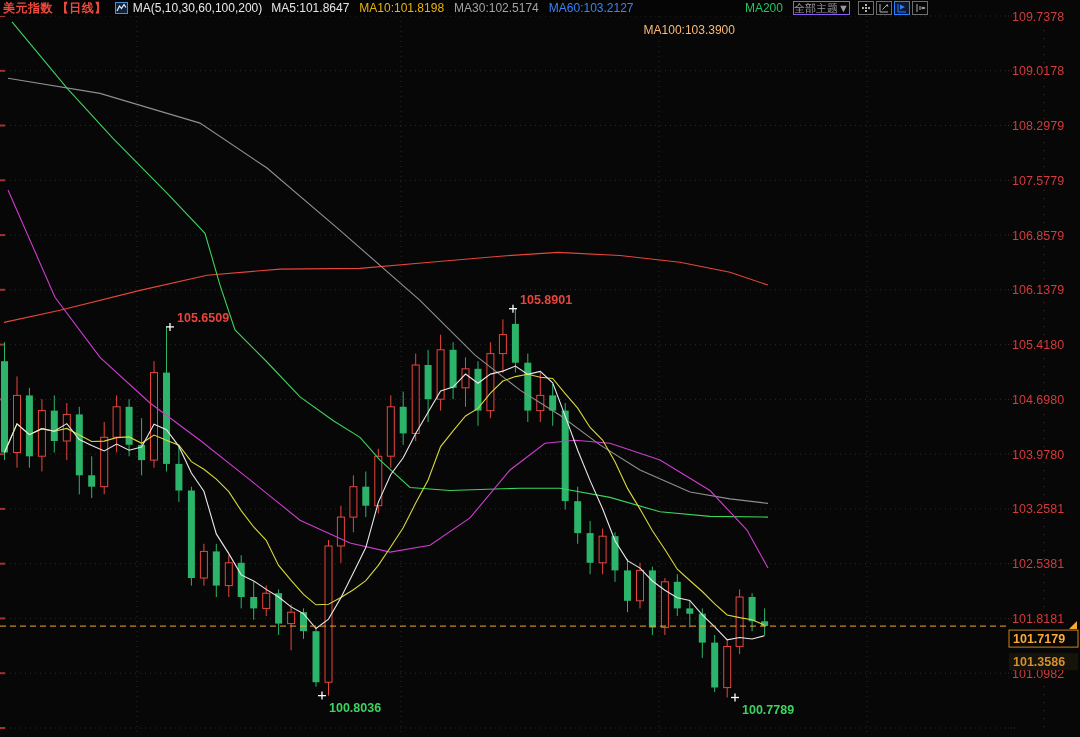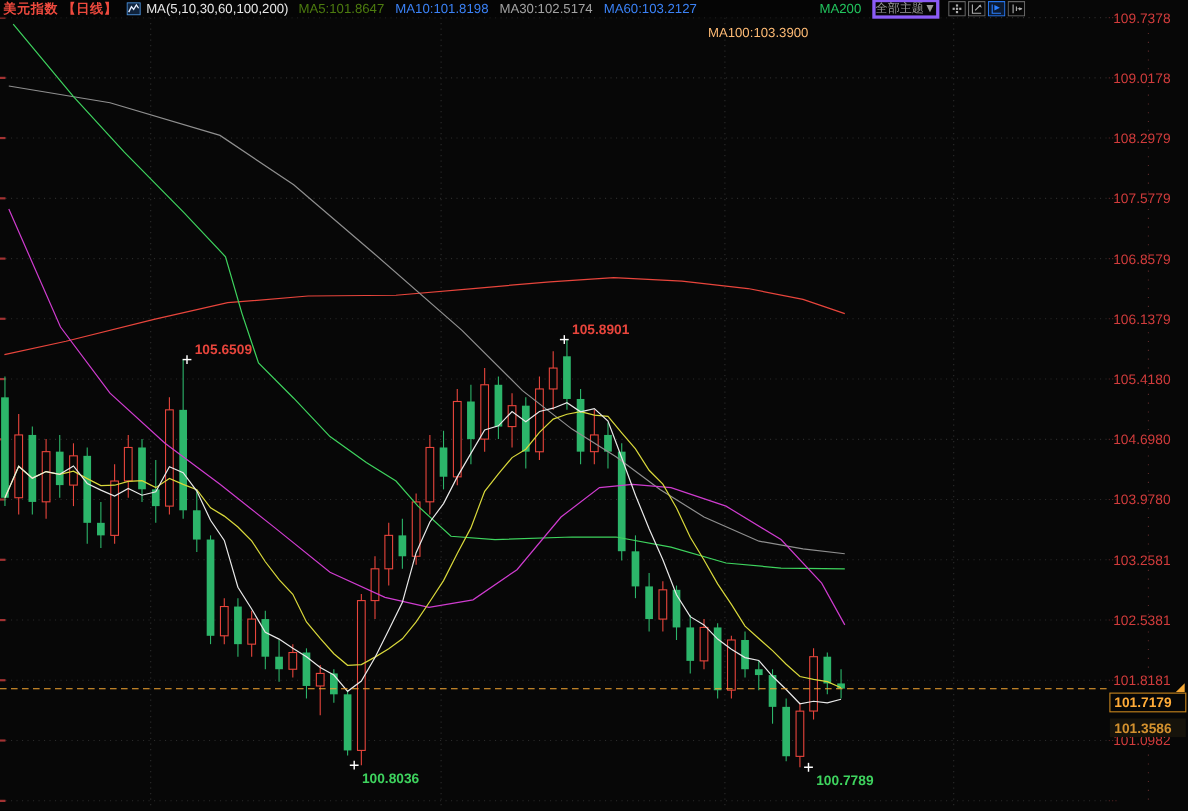--- a/index.html
+++ b/index.html
@@ -5,21 +5,21 @@
   html,body{margin:0;padding:0;background:#070707;width:1080px;height:737px;overflow:hidden;
     font-family:"Liberation Sans",sans-serif;}
   #stage{position:relative;width:1080px;height:737px;background:#070707;text-decoration:underline;}
   #chart-svg{position:absolute;left:0;top:0;}
   .topbar{position:absolute;left:0;top:0;width:880px;height:16px;display:flex;align-items:center;
     font-size:12px;white-space:nowrap;z-index:5;background:rgba(5,5,5,.92);}
   .t-title{font-weight:700;margin:0 8px 0 3px;letter-spacing:.5px;}
   .logo{display:inline-flex;margin-right:5px;}
   .ma-config{color:#e8e8e8;margin-right:9px;}
   .ma{margin-right:10px;font-weight:400;}
-  .dropdown{margin-left:auto;width:86px;height:12px;line-height:12px;border:3px solid #8b5cf6;
+  .dropdown{margin-left:auto;width:86px;height:12px;line-height:12px;border:1px solid #8b5cf6;
     color:#9a9a9a;text-align:center;font-size:11px;cursor:pointer;}
   .iconbar{display:inline-flex;gap:2px;margin:0 62px 0 8px;}
   .tb-icon{display:inline-flex;cursor:pointer;}
   svg text{font-family:"Liberation Sans",sans-serif;}
 </style>
 </head>
 <body>
 
 <div id="stage">
 
@@ -236,22 +236,22 @@
 
   <div class="topbar">
     <span class="t-title" style="color: rgb(239, 74, 62);"><span>美元指数</span> <span>【日线】</span></span>
     <span class="logo">
       <svg width="13" height="12">
           <rect x="0.5" y="0.5" width="12" height="11" fill="#10233c" stroke="#4a90d9"></rect>
           <polyline points="2,9 4.5,4 6.5,6.5 9,2.5 11,5.5" fill="none" stroke="#e8f0ff" stroke-width="1.2"></polyline>
         </svg>
     </span>
     <span class="ma-config">MA(5,10,30,60,100,200)</span>
-    <span class="ma" style="color: #4d7c0f;">MA5:101.8647</span>
-    <span class="ma" style="color: #3b82f6;">MA10:101.8198</span>
+    <span class="ma" style="color: #e5e5e5;">MA5:101.8647</span>
+    <span class="ma" style="color: #eab308;">MA10:101.8198</span>
     <span class="ma" style="color: #a3a3a3;">MA30:102.5174</span>
     <span class="ma" style="color: #3b82f6;">MA60:103.2127</span>
     <span class="ma" style="color: #fdba74; margin-top: 44px;">MA100:103.3900</span>
     <span class="ma" style="color: #22c55e;">MA200</span>
     <span class="dropdown">全部主题▼</span>
     <span class="iconbar">
       <span class="tb-icon">
           <svg width="16" height="14">
             <rect x="0.5" y="0.5" width="15" height="13" fill="none" stroke="#6e6e6e"></rect>
             <rect x="7" y="3" width="2" height="2" fill="#b0b0b0"></rect>

